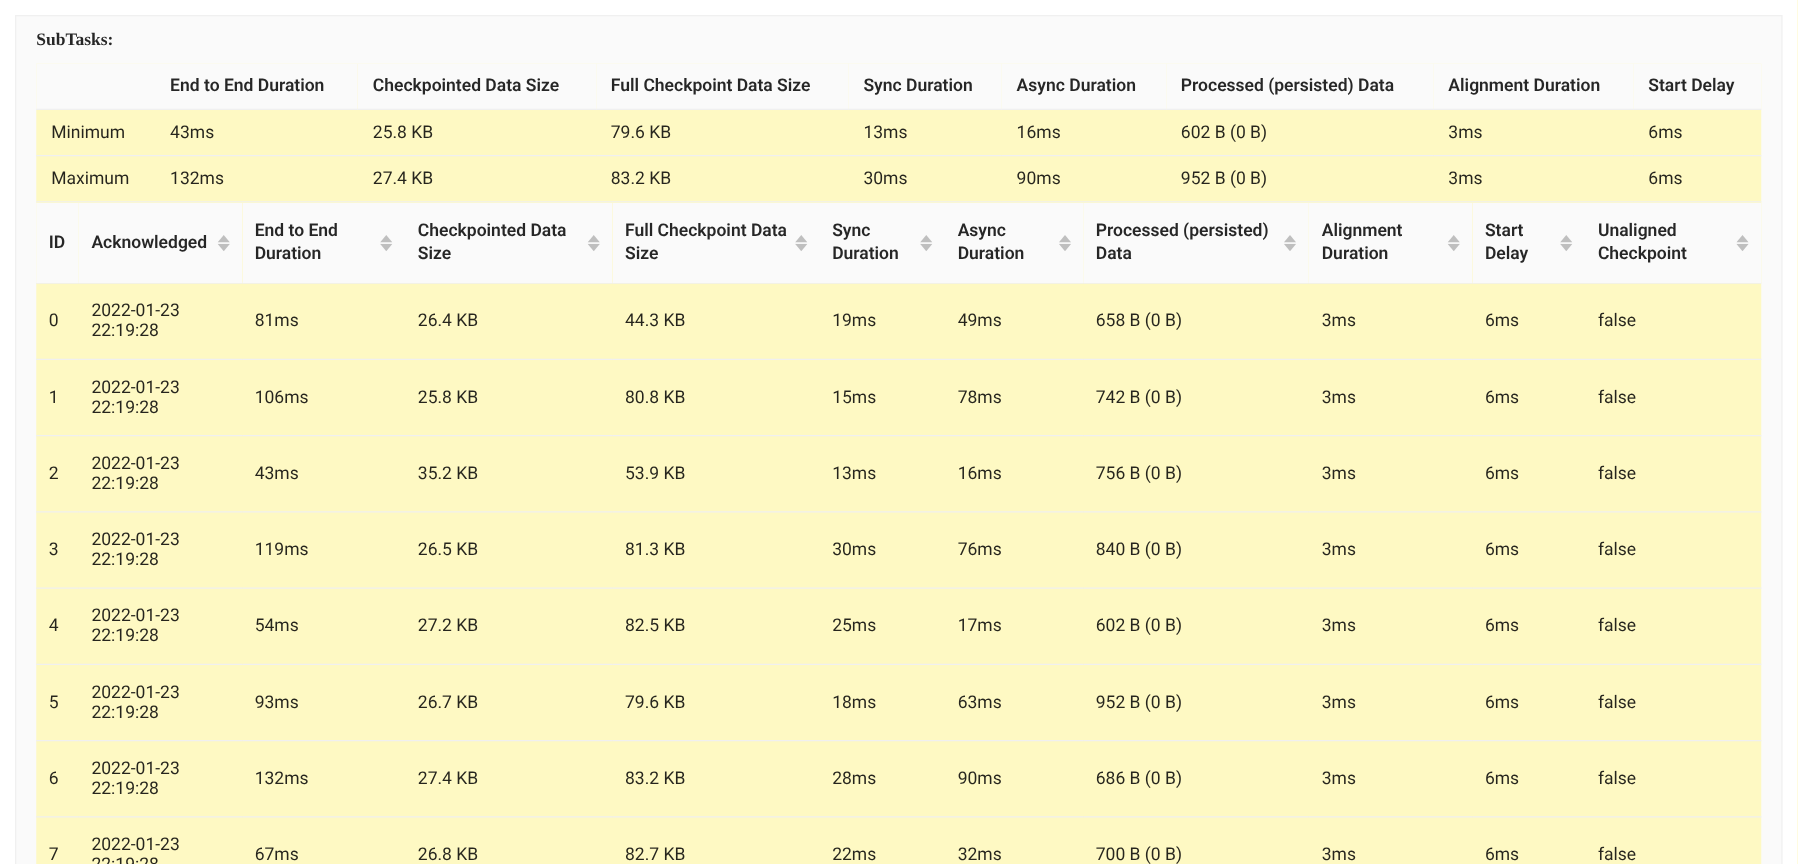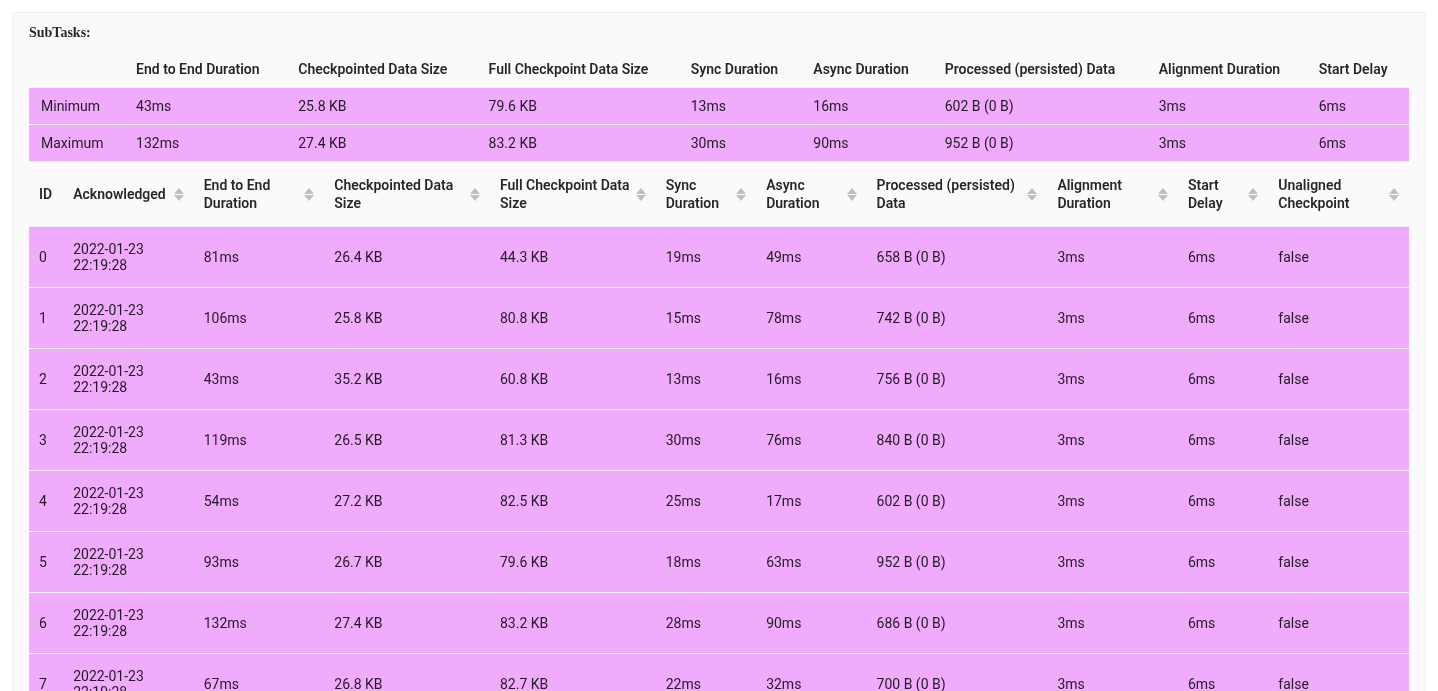--- a/index.html
+++ b/index.html
@@ -18,21 +18,21 @@
   }
   .panel-title {
     font-weight: 600;
     margin-bottom: 10px;
     font-size: 14px;
     font-family: Liberation Serif, serif;
   }
   table {
     width: 100%;
     border-collapse: collapse;
-    background: #f0abfc;
+    background: #fef9c3;
     font-size: 14px;
   }
   .summary-table th, .summary-table td {
     text-align: left;
     padding: 10px 12px;
     border-bottom: 1px solid #f0f0f0;
   }
   .summary-table thead th {
     background: #fafafa;
     font-weight: 600;
@@ -294,21 +294,21 @@
           <td>742 B (0 B)</td>
           <td>3ms</td>
           <td>6ms</td>
           <td>false</td>
         </tr>
         <tr>
           <td>2</td>
           <td>2022-01-23 22:19:28</td>
           <td>43ms</td>
           <td>35.2 KB</td>
-          <td>60.8 KB</td>
+          <td>53.9 KB</td>
           <td>13ms</td>
           <td>16ms</td>
           <td>756 B (0 B)</td>
           <td>3ms</td>
           <td>6ms</td>
           <td>false</td>
         </tr>
         <tr>
           <td>3</td>
           <td>2022-01-23 22:19:28</td>

